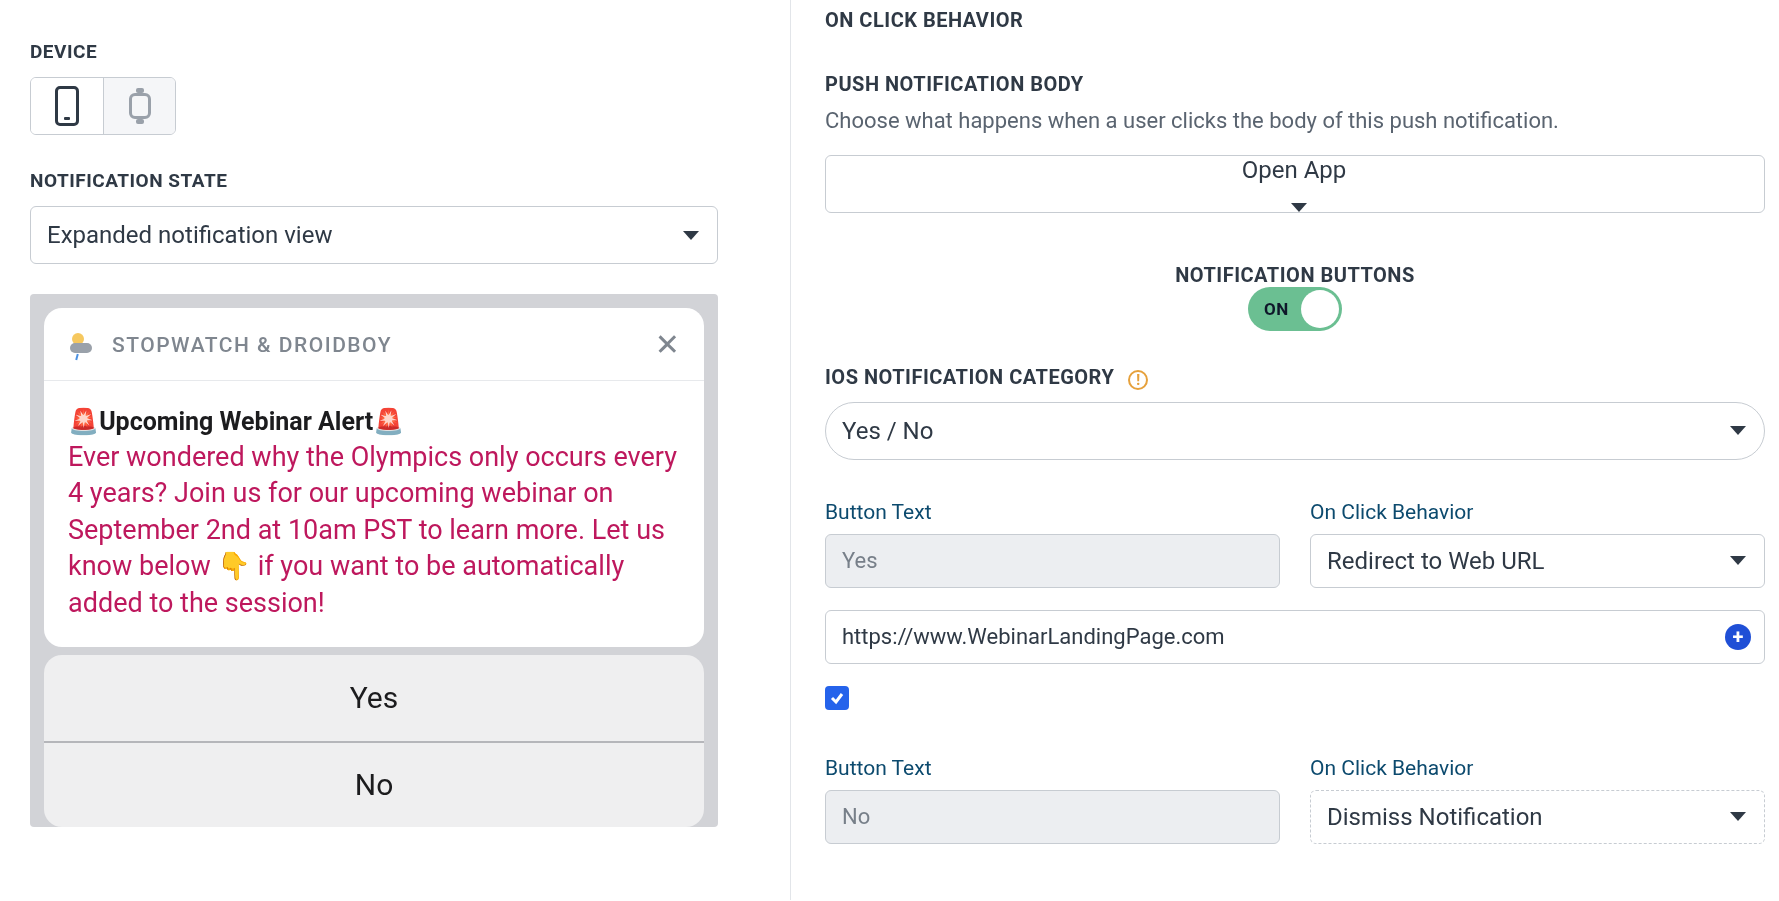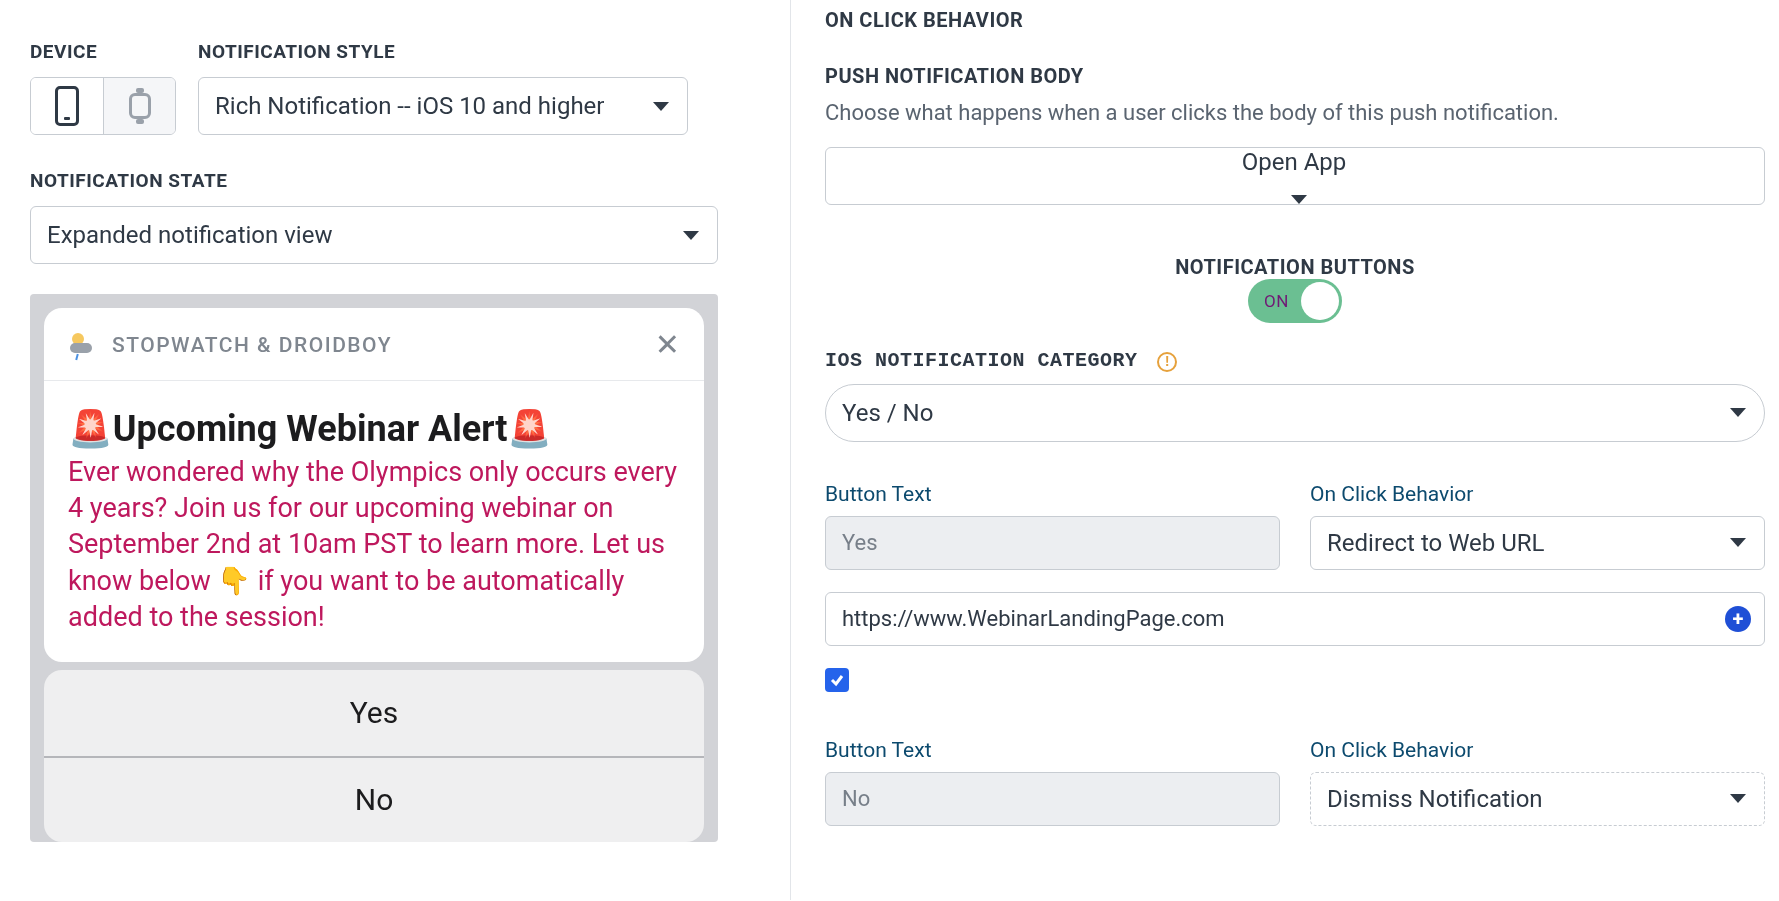--- a/index.html
+++ b/index.html
@@ -202,21 +202,21 @@
     font-size: 30px;
     color: #7f868f;
     font-weight: 300;
     line-height: 1;
     cursor: pointer;
   }
   .notif-body {
     padding: 24px 24px 26px 24px;
   }
   .notif-title {
-    font-size: 36px;
+    font-size: 25px;
     font-weight: 700;
     color: #1c1c1e;
     line-height: 1.35;
   }
   .notif-text {
     font-size: 27px;
     color: #be185d;
     line-height: 1.35;
     font-weight: 400;
   }
@@ -279,23 +279,23 @@
     position: absolute;
     right: 3px; top: 3px;
     width: 38px; height: 38px;
     background: #fff;
     border-radius: 50%;
   }
   .toggle-switch .label {
     position: absolute;
     left: 16px; top: 50%;
     transform: translateY(-50%);
-    color: #701a75;
+    color: #0f172a;
     font-size: 17px;
-    font-weight: 400;
+    font-weight: 700;
     letter-spacing: 0.5px;
   }
 
   .text-input {
     border: 1px solid #c7ccd2;
     border-radius: 6px;
     background: #fff;
     height: 54px;
     padding: 0 16px;
     font-size: 22px;
@@ -360,27 +360,20 @@
   <div class="row">
     <div>
       <div class="field-label">DEVICE</div>
       <div class="toggle-group">
         <div class="toggle-btn active">
           <div class="phone-shape"></div>
         </div>
         <div class="toggle-btn">
           <div class="watch-shape"></div>
         </div>
-      </div>
-    </div>
-    <div style="flex:1;">
-      <div class="field-label">NOTIFICATION STYLE</div>
-      <div class="select-box" style="width:490px;">
-        <span class="select-text">Rich Notification -- iOS 10 and higher</span>
-        <span class="chevron-down"></span>
       </div>
     </div>
   </div>
 
   <div style="margin-top:34px;">
     <div class="field-label">NOTIFICATION STATE</div>
     <div class="select-box" style="width:688px;">
       <span class="select-text">Expanded notification view</span>
       <span class="chevron-down"></span>
     </div>
@@ -409,36 +402,36 @@
       <div class="notif-action-btn">No</div>
     </div>
   </div>
 </div>
 
 <div class="divider"></div>
 
 <div class="right-panel">
   <div class="section-heading" style="margin-top:8px;">ON CLICK BEHAVIOR</div>
 
-  <div class="section-heading" style="margin-top:32px; margin-bottom:10px;">PUSH NOTIFICATION BODY</div>
+  <div class="section-heading" style="margin-top:40px; margin-bottom:10px;">PUSH NOTIFICATION BODY</div>
   <div class="field-sublabel">Choose what happens when a user clicks the body of this push notification.</div>
   <div class="select-box" style="width:100%; margin-top:18px;flex-direction:column;">
     <span class="select-text">Open App</span>
     <span class="chevron-down"></span>
   </div>
 
   <div class="subheading-row" style="margin-top:50px;flex-direction:column;">
     <div class="section-heading" style="margin:0;">NOTIFICATION BUTTONS</div>
     <div class="toggle-switch">
       <span class="label">ON</span>
       <div class="knob"></div>
     </div>
   </div>
 
-  <div style="margin-top:26px;font-family:Liberation Mono, monospace;">
+  <div style="margin-top:34px;">
     <span class="section-heading" style="display:inline; margin:0;">IOS NOTIFICATION CATEGORY</span>
     <span class="info-icon">!</span>
   </div>
   <div class="select-box" style="width:100%; margin-top:12px;border-radius:29px;">
     <span class="select-text">Yes / No</span>
     <span class="chevron-down"></span>
   </div>
 
   <div class="btn-row" style="margin-top:40px;">
     <div class="btn-col">

